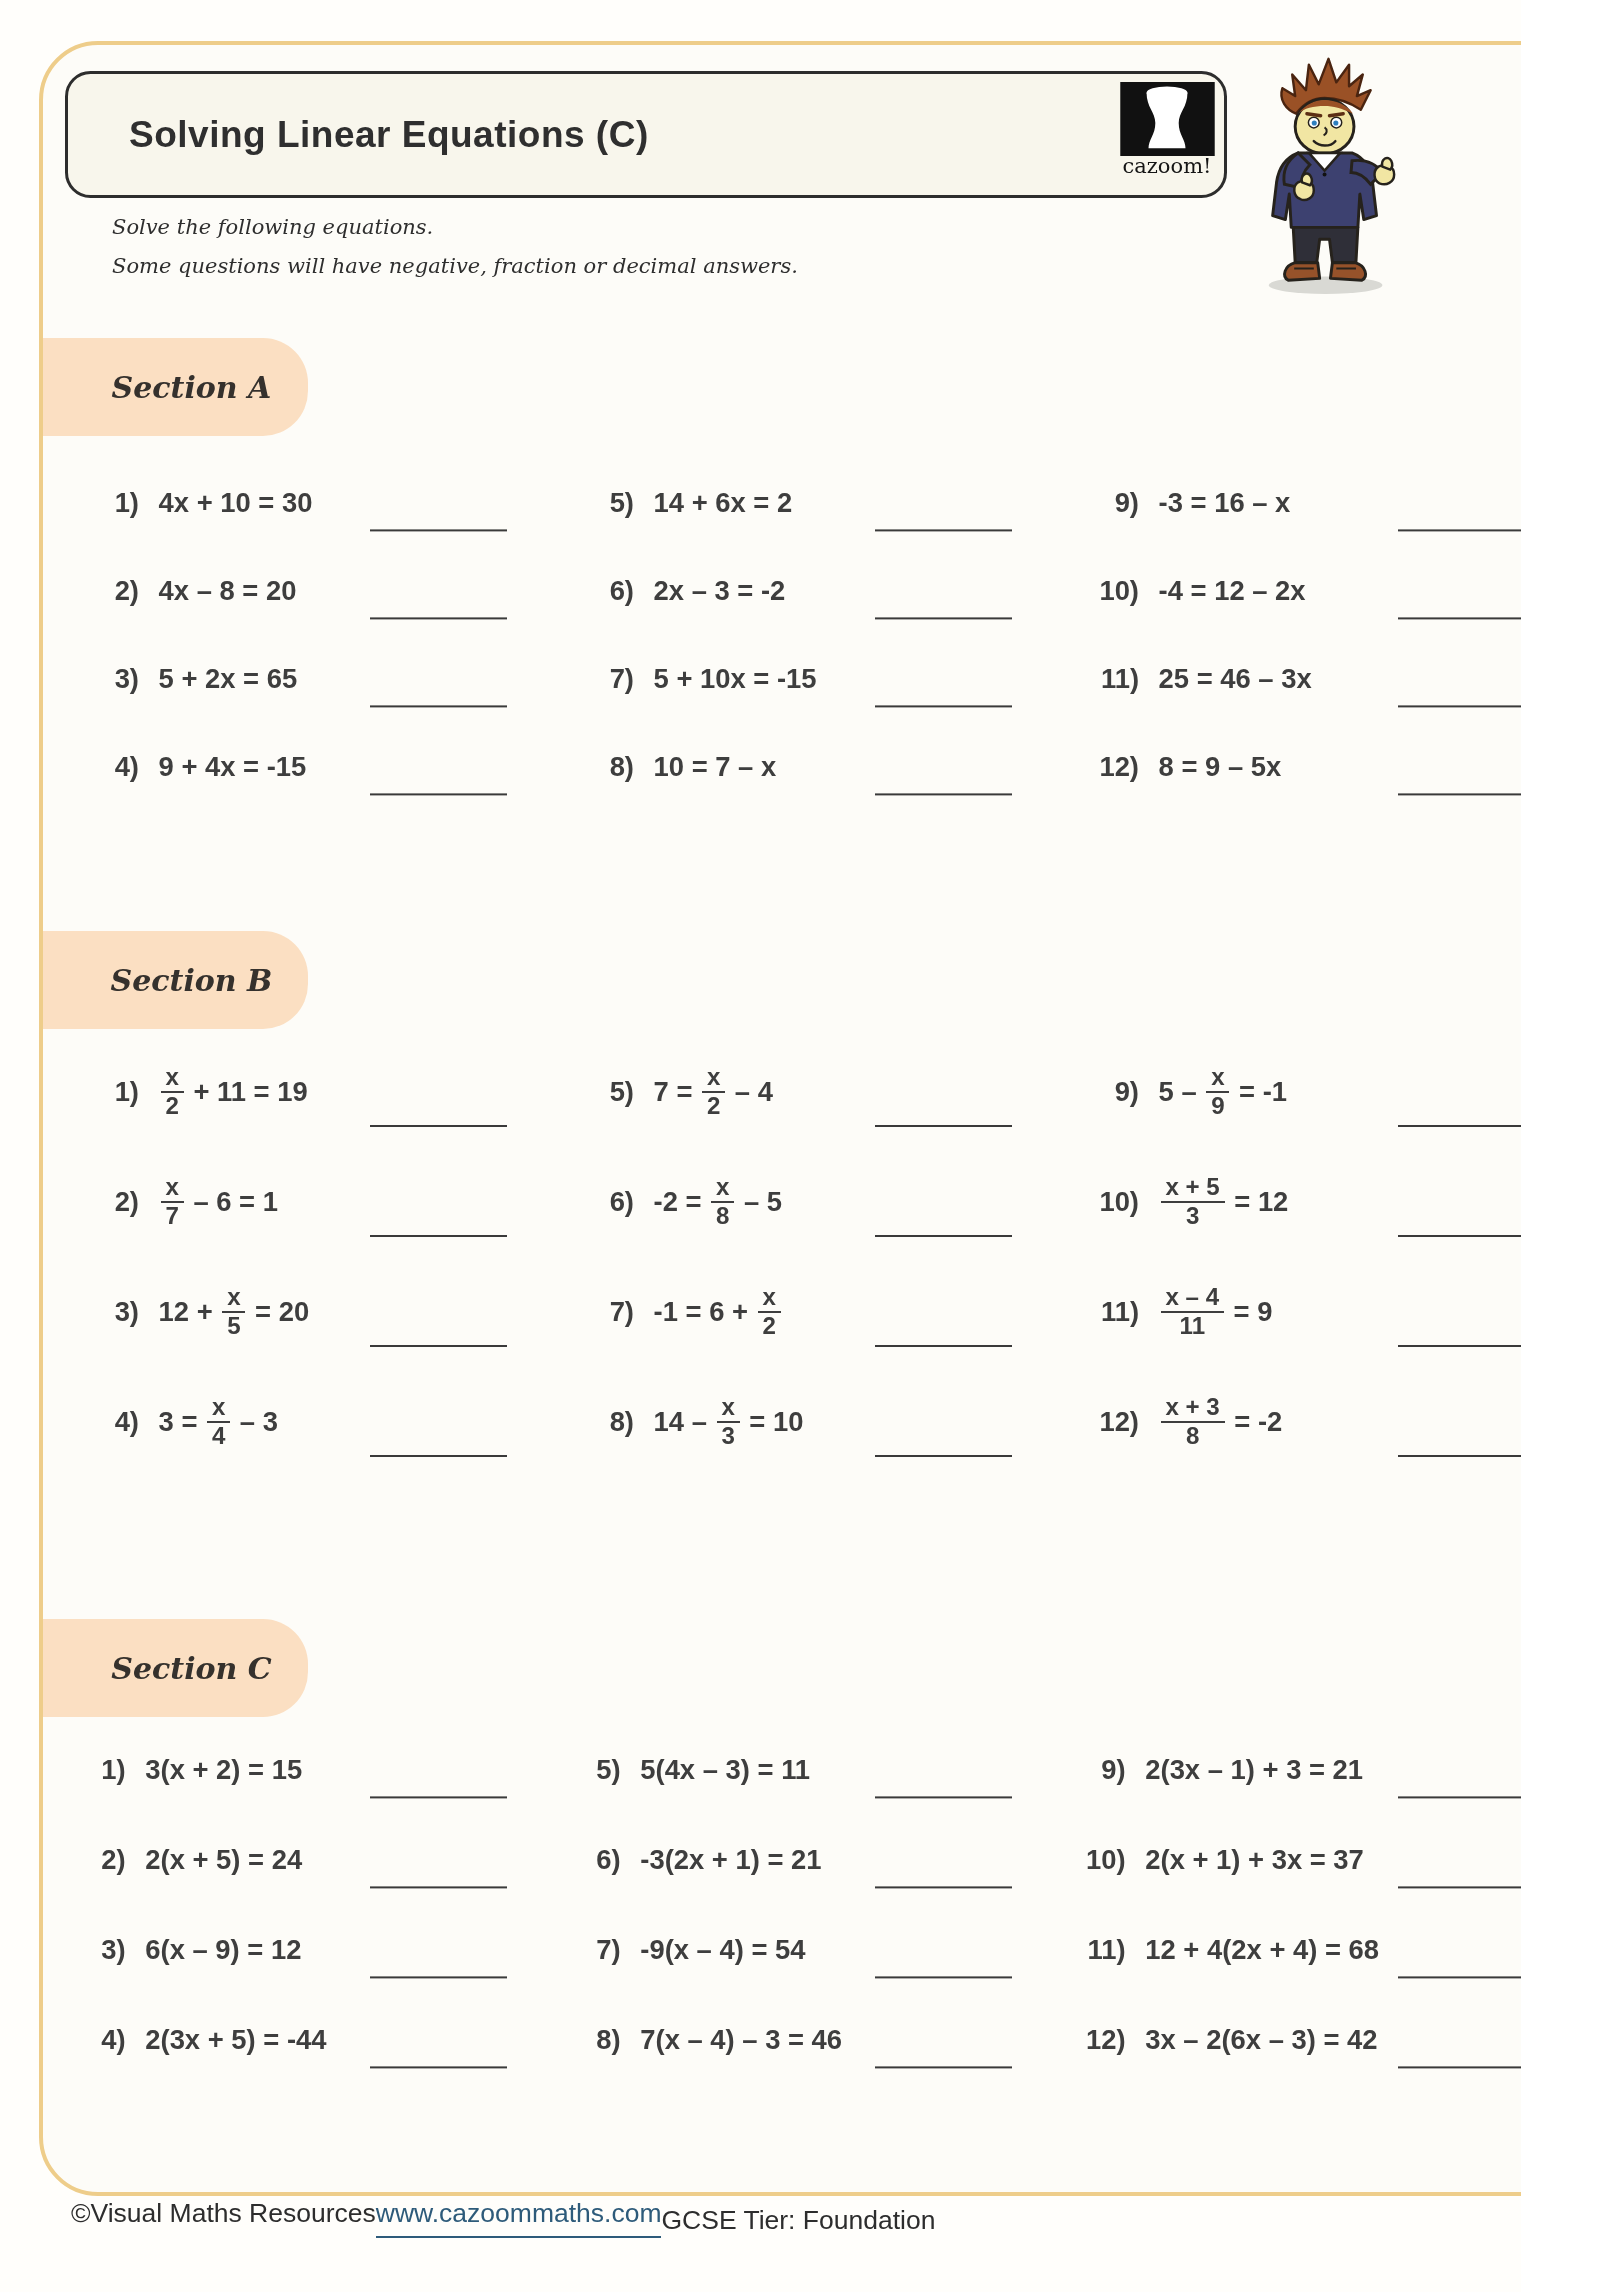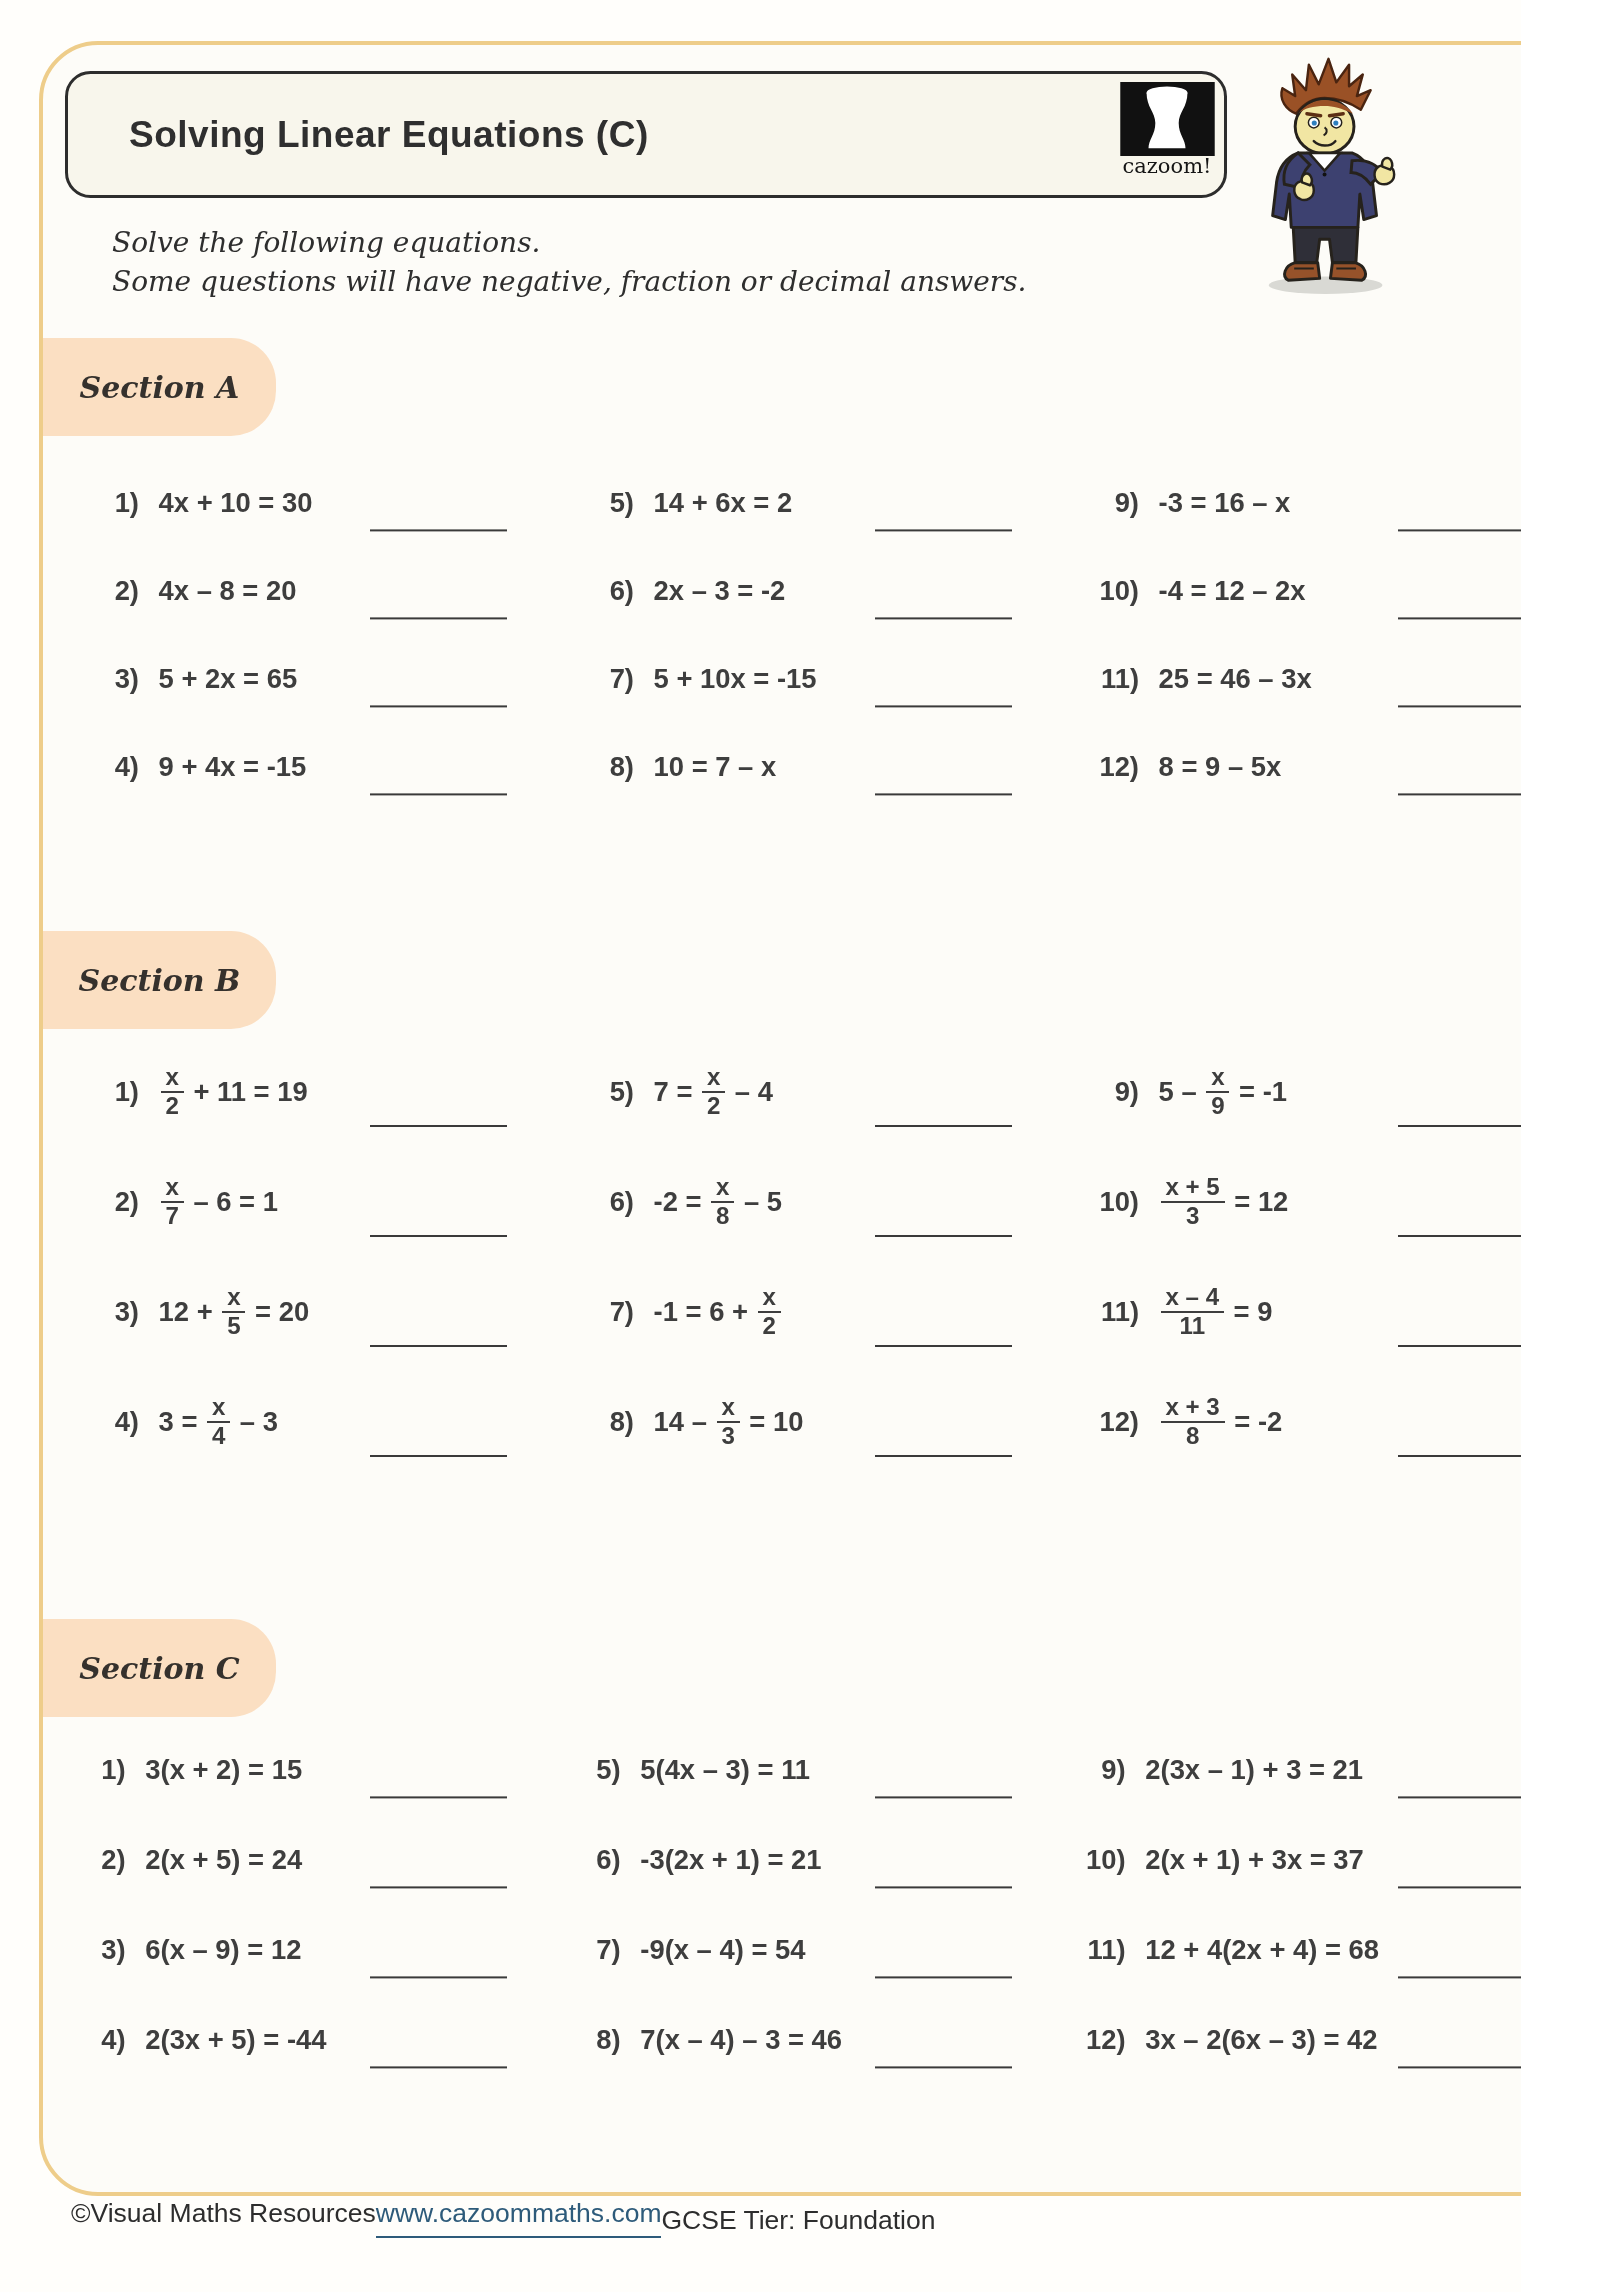--- a/index.html
+++ b/index.html
@@ -23,30 +23,30 @@
   .logo {
     position:absolute; left:1106px; top:82px; width:122px; text-align:center;
   }
   .logo svg { display:block; margin:0 auto; }
   .logo-text {
     font-family:"DejaVu Serif", serif; font-weight:normal; font-size:21px; color:#151515;
     margin-top:-2px; letter-spacing:0px;
   }
   .mascot { position:absolute; left:1247px; top:51px; }
   .instructions {
-    position:absolute; left:112px; top:223px;
-    font-family:"DejaVu Serif", serif; font-style:italic; font-size:28px; color:#2e2e2e;
+    position:absolute; left:112px; top:208px;
+    font-family:"DejaVu Serif", serif; font-style:italic; font-size:21px; color:#2e2e2e;
     line-height:39px;
   }
   
   .section { position:absolute; left:0; right:0; }
   .sec-a { top:338px; }  .sec-b { top:931px; }  .sec-c { top:1619px; }
   .bubble {
     margin-left:43px; width:233px; height:98px; background:#fbdfc2;
-    border-radius:0 45px 45px 0; display:flex; align-items:center; justify-content:center;
+    border-radius:0 45px 45px 0; display:flex; align-items:center; justify-content:center;padding-left:32px;
   }
   .bubble span {
     font-family:"DejaVu Serif", serif; font-weight:bold; font-style:italic;
     font-size:30px; color:#35312d;
   }
   .qgrid {
     margin-left:59px; width:1523px; display:grid;
     grid-template-columns:495px 505px 523px; grid-auto-flow:column;
   }
   .sec-a .qgrid { margin-top:22.5px; grid-template-rows:repeat(4,88px); }

